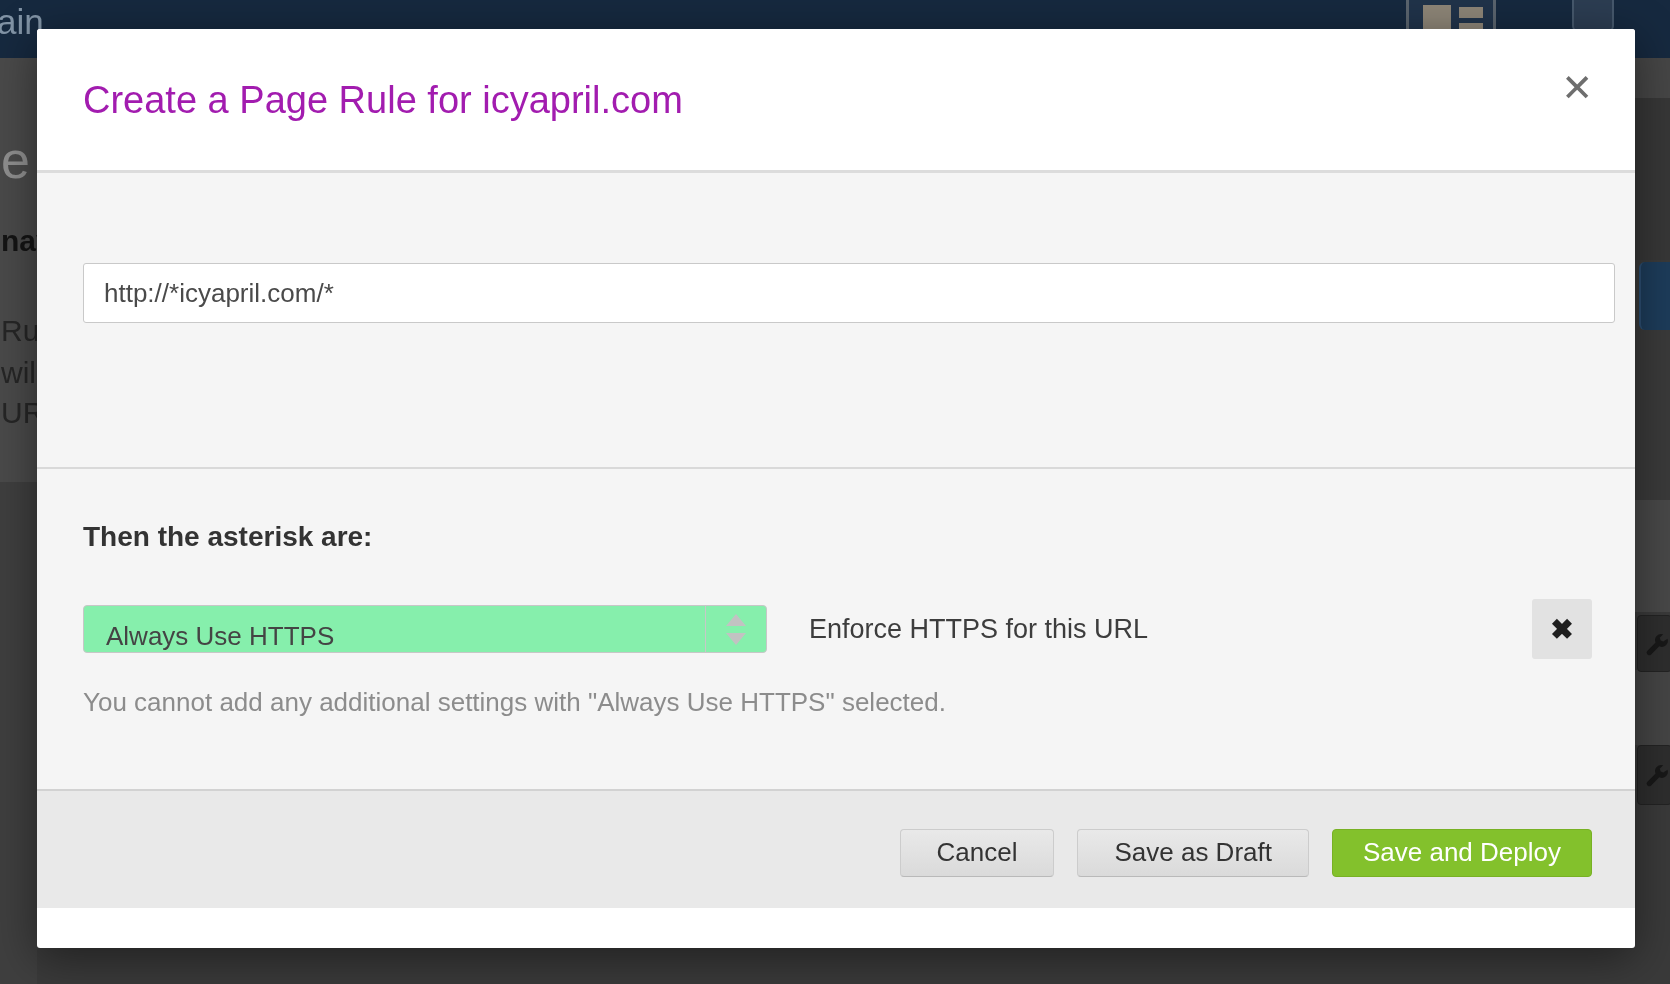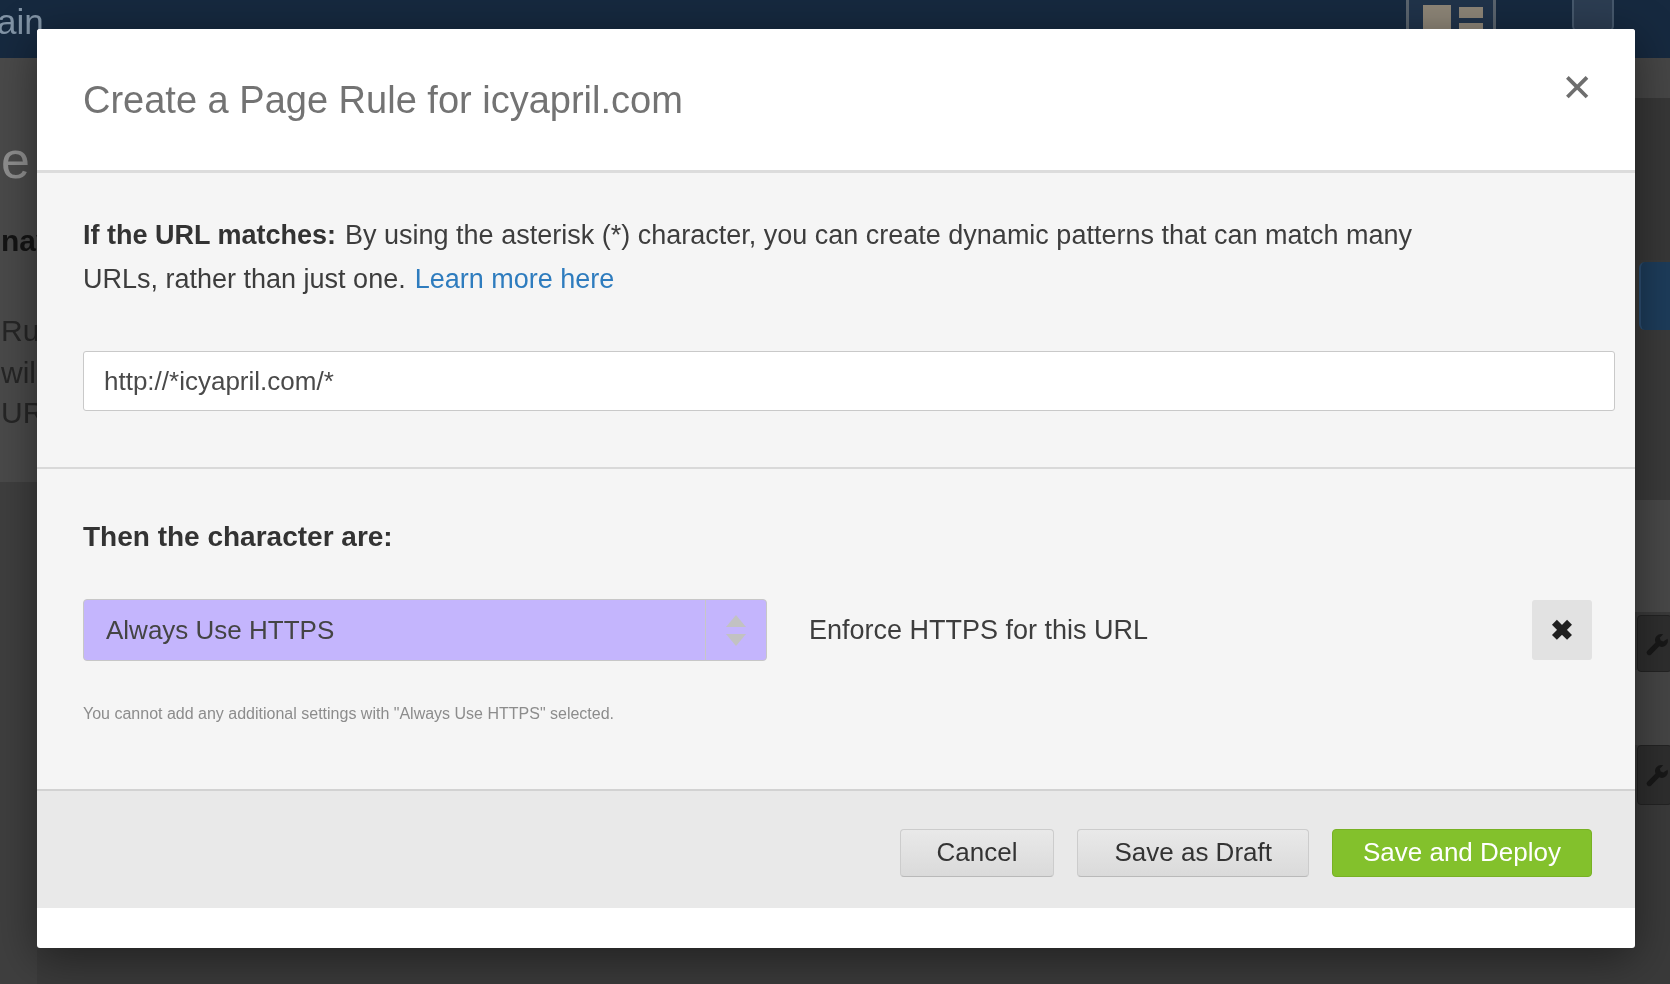--- a/index.html
+++ b/index.html
@@ -42,47 +42,47 @@
   .wrench-2 { top:745px; height:58px; }
   .wrench-btn svg { margin-left:6px; }
 
   
   .modal { position:absolute; left:37px; top:29px; width:1598px; height:919px;
     background:#fff; border-radius:3px; box-shadow:0 10px 45px rgba(0,0,0,.45);
     overflow:hidden; z-index:10; }
 
   .modal-header { position:relative; height:141px; background:#fff; border-bottom:3px solid #dcdcdc; }
   .modal-title { position:absolute; left:46px; top:50px; margin:0;
-    font-size:38px; font-weight:400; color:#737373; }
+    font-size:38px; font-weight:400; color:#a21caf; }
   .close-btn { position:absolute; right:38px; top:36px; background:none; border:none;
     font-size:38px; line-height:1; color:#6e6e6e; cursor:pointer; padding:4px; font-family:inherit; }
 
   .section-url { height:296px; background:#f5f5f5; border-bottom:2px solid #d9d9d9;
     padding:40px 20px 0 46px; box-sizing:border-box; }
   .desc { margin:0; font-size:27px; line-height:44px; color:#3d3d3d; max-width:1395px; }
   .desc strong { color:#333; margin-right:9px; }
   .learn-link { color:#2e7cbe; text-decoration:none; margin-left:9px; }
   .url-input { display:block; margin-top:50px; width:100%; height:60px; box-sizing:border-box;
     background:#fff; border:1px solid #c9c9c9; border-radius:3px;
     font-size:26px; color:#4a4a4a; padding:0 20px; font-family:inherit; }
 
   .section-settings { height:320px; background:#f5f5f5; padding:52px 43px 0 46px; box-sizing:border-box; }
   .settings-heading { margin:0; font-size:28px; font-weight:700; color:#333; }
   .setting-row { display:flex; align-items:center; margin-top:46px; }
-  .select-box { width:684px; height:62px; background:#c4b5fd; border:1px solid #c7c7c7; border-radius:4px;
-    display:flex; align-items:center; box-sizing:border-box; cursor:pointer; }
+  .select-box { width:684px; height:48px; background:#86efac; border:1px solid #c7c7c7; border-radius:4px;
+    display:flex; align-items:flex-end; box-sizing:border-box; cursor:pointer; }
   .select-value { flex:1; padding-left:22px; font-size:26px; color:#444; }
   .spinner { width:60px; align-self:stretch; border-left:1px solid #c7c7c7;
     display:flex; flex-direction:column; align-items:center; justify-content:center; gap:7px; }
   .tri-up   { width:0; height:0; border-left:10px solid transparent; border-right:10px solid transparent; border-bottom:12px solid #c2c2c2; }
   .tri-down { width:0; height:0; border-left:10px solid transparent; border-right:10px solid transparent; border-top:12px solid #c2c2c2; }
   .setting-desc { margin-left:42px; font-size:27px; color:#3d3d3d; }
   .remove-btn { margin-left:auto; width:60px; height:60px; background:#e2e2e2; border:none; border-radius:3px;
     font-size:28px; font-weight:700; color:#1f1f1f; cursor:pointer; font-family:inherit; }
-  .helper { margin:44px 0 0; font-size:16px; color:#8c8c8c; }
+  .helper { margin:28px 0 0; font-size:26px; color:#8c8c8c; }
 
   .modal-footer { height:119px; background:#e9e9e9; border-top:2px solid #d2d2d2; box-sizing:border-box;
     display:flex; align-items:center; justify-content:flex-end; gap:23px; padding:6px 43px 0 0; }
   .btn { height:48px; border-radius:4px; font-size:26px; font-family:inherit; cursor:pointer; }
   .btn-gray { background:linear-gradient(#e9e9e9,#dadada); border:1px solid #cccccc; border-bottom-color:#b9b9b9;
     color:#333; padding:0 36px; }
   .btn-green { background:#83c12c; border:1px solid #78b124; color:#fff; padding:0 30px; }
 </style>
 </head>
 <body>
@@ -125,28 +125,25 @@
 <div class="modal">
 
   <div class="modal-header">
     <h1 class="modal-title">Create a Page Rule for icyapril.com</h1>
     <button class="close-btn">
       <span>✕</span>
     </button>
   </div>
 
   <div class="section-url">
-    <p class="desc">
-      <strong>If the URL matches:</strong><span>By using the asterisk (*) character, you can create dynamic patterns that can match many URLs, rather than just one.</span><a href="#" class="learn-link">Learn more here</a>
-    </p>
     <input class="url-input" type="text" value="http://*icyapril.com/*" style="">
   </div>
 
   <div class="section-settings">
-    <h2 class="settings-heading">Then the character are:</h2>
+    <h2 class="settings-heading">Then the asterisk are:</h2>
     <div class="setting-row">
       <div class="select-box">
         <span class="select-value">Always Use HTTPS</span>
         <span class="spinner">
           <span class="tri-up"></span>
           <span class="tri-down"></span>
         </span>
       </div>
       <span class="setting-desc">Enforce HTTPS for this URL</span>
       <button class="remove-btn">

